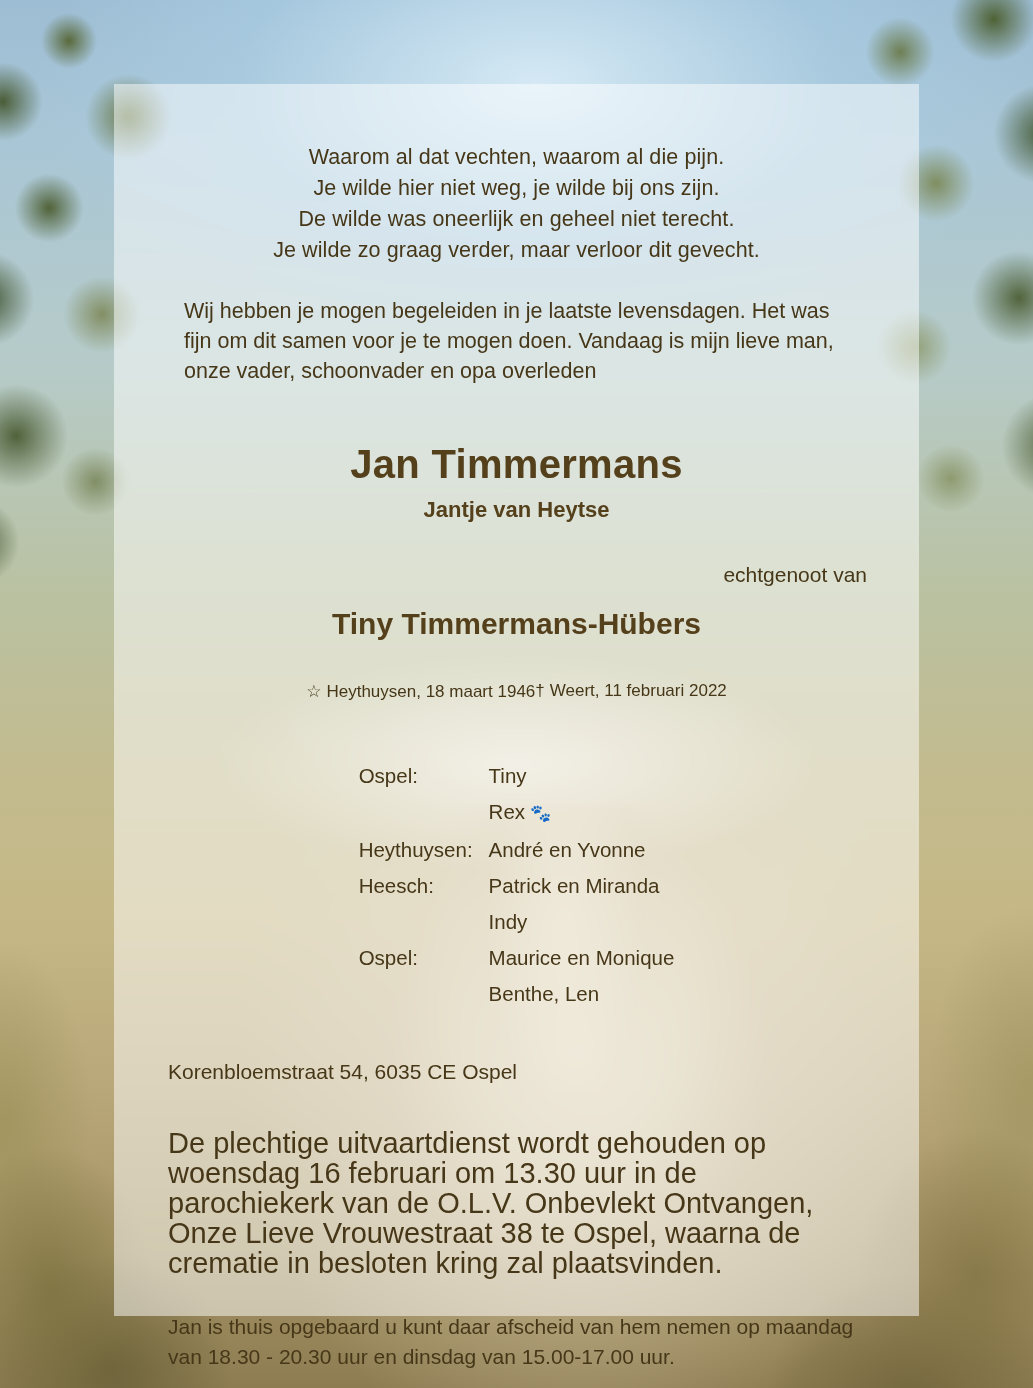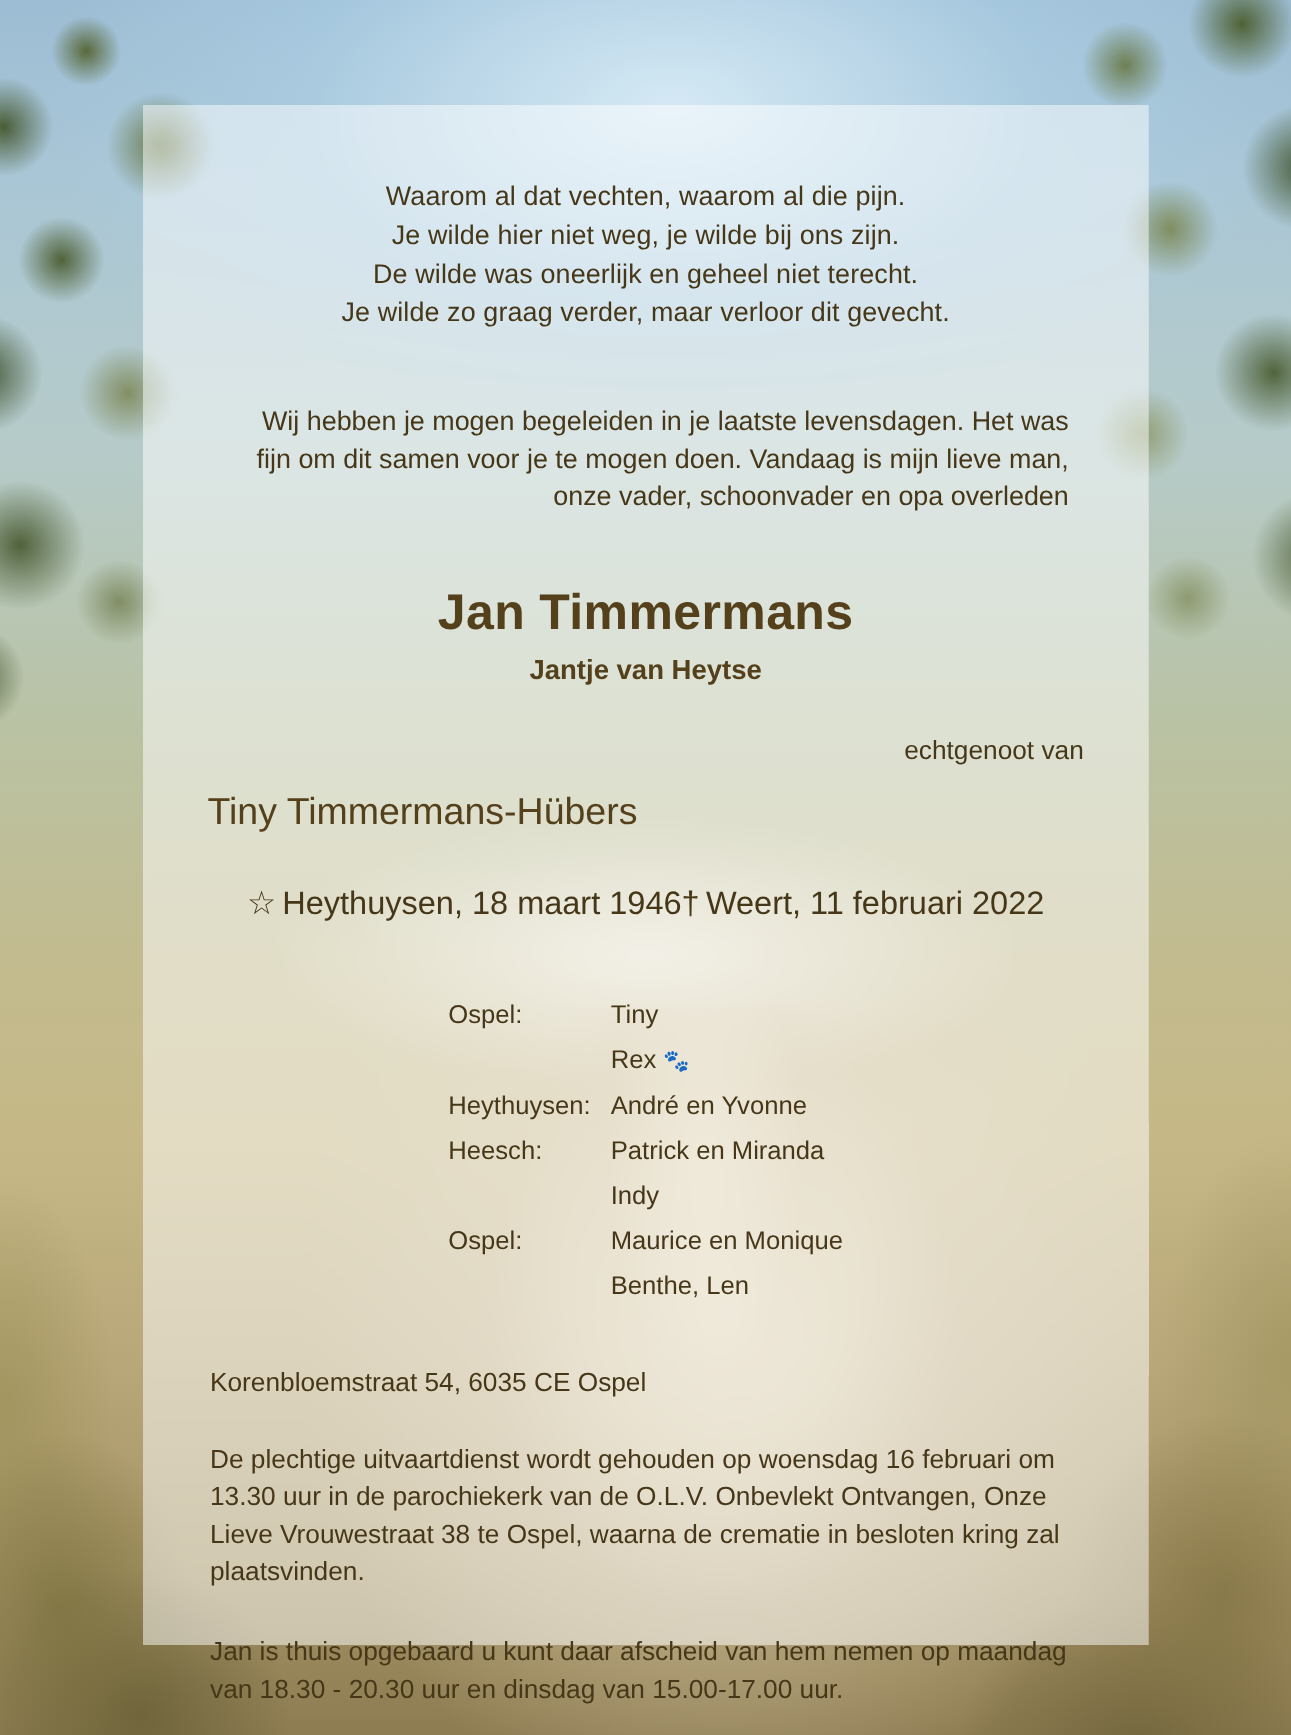--- a/index.html
+++ b/index.html
@@ -128,25 +128,25 @@
     text-align: center;
     font-size: 21.5px;
     line-height: 31px;
     color: #463718;
     margin-top: 24px;
     letter-spacing: 0.1px;
   }
   .poem div { white-space: nowrap; }
 
   .intro {
-    margin-top: 56px;
+    margin-top: 30px;
     font-size: 21.5px;
     line-height: 30px;
     color: #463718;
-    text-align: right;
+    text-align: left;
     padding: 0 12px 0 18px;
   }
 
   .name {
     text-align: center;
     margin-top: 56px;
     font-size: 40px;
     font-weight: bold;
     color: #55401c;
     letter-spacing: 0.3px;
@@ -158,32 +158,32 @@
     font-weight: bold;
     color: #55401c;
   }
   .spouse-label {
     text-align: right;
     margin-top: 40px;
     font-size: 21px;
     color: #463718;
   }
   .spouse-name {
-    text-align: left;
+    text-align: center;
     margin-top: 20px;
     font-size: 30px;
-    font-weight: normal;
+    font-weight: bold;
     color: #55401c;
   }
 
   .dates {
     margin-top: 40px;
     display: flex;
     justify-content: center;
-    font-size: 26px;
+    font-size: 17px;
     color: #463718;
   }
   .dates .glyph { margin-right: 5px; }
 
   .family {
     margin-top: 56px;
     display: flex;
     justify-content: center;
   }
   .family table {
@@ -204,22 +204,22 @@
   .family td.people { text-align: left; white-space: nowrap; }
   .paw { font-size: 17px; }
 
   .address {
     margin-top: 48px;
     font-size: 21px;
     color: #463718;
     padding-left: 2px;
   }
   .service {
-    margin-top: 34px;
-    font-size: 21px;
+    margin-top: 44px;
+    font-size: 29px;
     line-height: 30px;
     color: #463718;
     padding-left: 2px;
   }
   .visiting {
     margin-top: 34px;
     font-size: 21px;
     line-height: 30px;
     color: #463718;
     padding-left: 2px;

